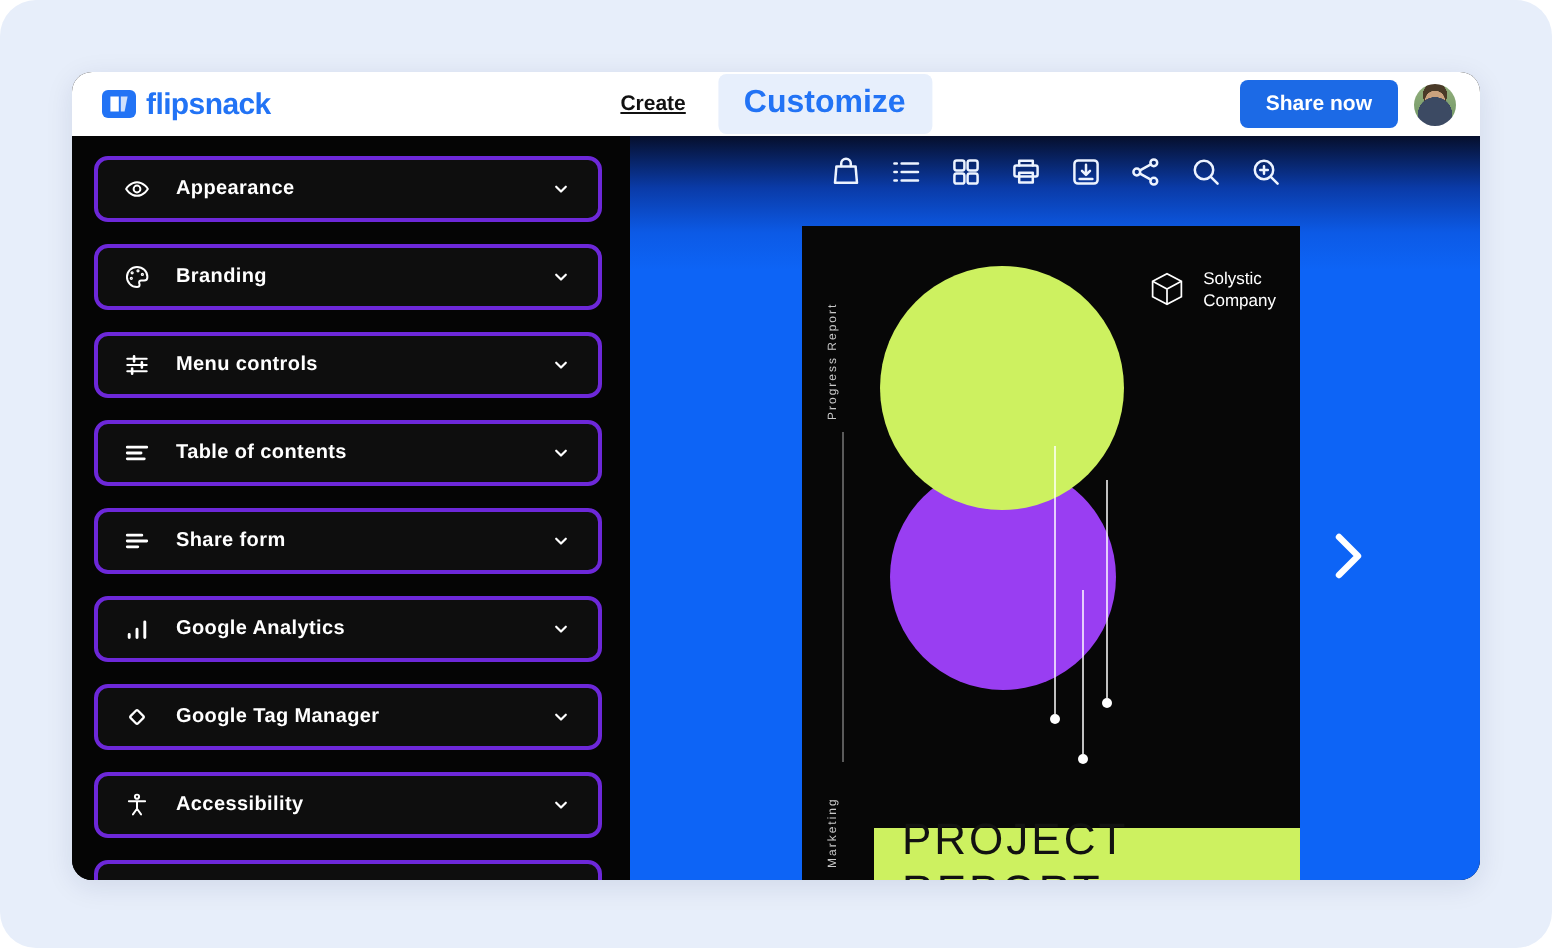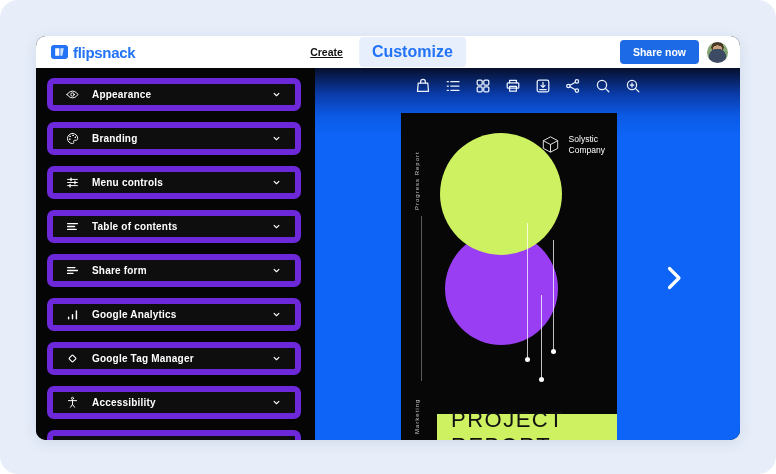--- a/index.html
+++ b/index.html
@@ -20,34 +20,34 @@
   .avatar{width:21px;height:21px;border-radius:50%;
           background:
             radial-gradient(circle at 50% 72%, #3c4a63 0 46%, transparent 47%),
             radial-gradient(circle at 50% 40%, #caa27e 0 30%, transparent 31%),
             radial-gradient(circle at 50% 26%, #4a3a28 0 32%, transparent 33%),
             linear-gradient(180deg,#93b07c,#6e9464);}
   
   .body{display:flex;height:372px;}
   .sidebar{width:279px;background:#050505;box-sizing:border-box;padding:10px 14px 0 11px;
            display:flex;flex-direction:column;gap:11px;overflow:hidden;}
-  .acc-item{height:33px;min-height:33px;box-sizing:border-box;background:#0e0e0e;border:6px solid #6d28d9;
+  .acc-item{height:33px;min-height:33px;box-sizing:border-box;background:#0e0e0e;border:2px solid #6d28d9;
             border-radius:7px;display:flex;align-items:center;padding:0 13px;gap:13px;color:#fff;cursor:pointer;}
   .acc-label{font-size:10px;font-weight:bold;letter-spacing:.2px;}
   .si{width:13px;height:13px;fill:none;stroke:#fff;stroke-width:1.2;stroke-linecap:round;stroke-linejoin:round;}
   .chev{width:11px;height:11px;fill:none;stroke:#fff;stroke-width:1.6;stroke-linecap:round;
         stroke-linejoin:round;margin-left:auto;}
   
   .main{flex:1;position:relative;overflow:hidden;
         background:linear-gradient(180deg,#060f2c 0%,#0a3ba8 7%,#0c5ae6 13%,var(--canvas,#0d64f6) 18%,var(--canvas,#0d64f6) 100%);}
   .toolbar{position:absolute;top:9px;left:0;right:0;display:flex;justify-content:center;gap:12px;}
   .tool-btn{width:18px;height:18px;background:none;border:none;padding:0;cursor:pointer;display:flex;}
   .ti{width:18px;height:18px;fill:none;stroke:#ecf3ff;stroke-width:1.25;stroke-linecap:round;stroke-linejoin:round;}
   
-  .cover{position:absolute;left:86px;top:45px;width:216px;height:327px;background:#070707;cursor:pointer;}
+  .cover{position:absolute;left:86px;top:45px;width:249px;height:327px;background:#070707;cursor:pointer;}
   .company{position:absolute;right:12px;top:20px;display:flex;align-items:center;gap:7px;color:#fff;}
   .cube{width:23px;height:23px;fill:none;stroke:#fff;stroke-width:0.9;}
   .company-name{font-size:8.5px;line-height:11px;}
   .spine-text{position:absolute;left:13px;color:#c9c9c9;font-size:6px;letter-spacing:1px;
               writing-mode:vertical-rl;transform:rotate(180deg);white-space:nowrap;}
   .spine-top{top:22px;height:75px;}
   .spine-bottom{top:273px;height:48px;}
   .spine-line{position:absolute;left:20px;top:103px;width:1px;height:165px;background:#5a5a5a;}
   .circle{position:absolute;border-radius:50%;}
   .circle-purple{left:44px;top:119px;width:113px;height:113px;background:var(--purple,#993ef2);}

